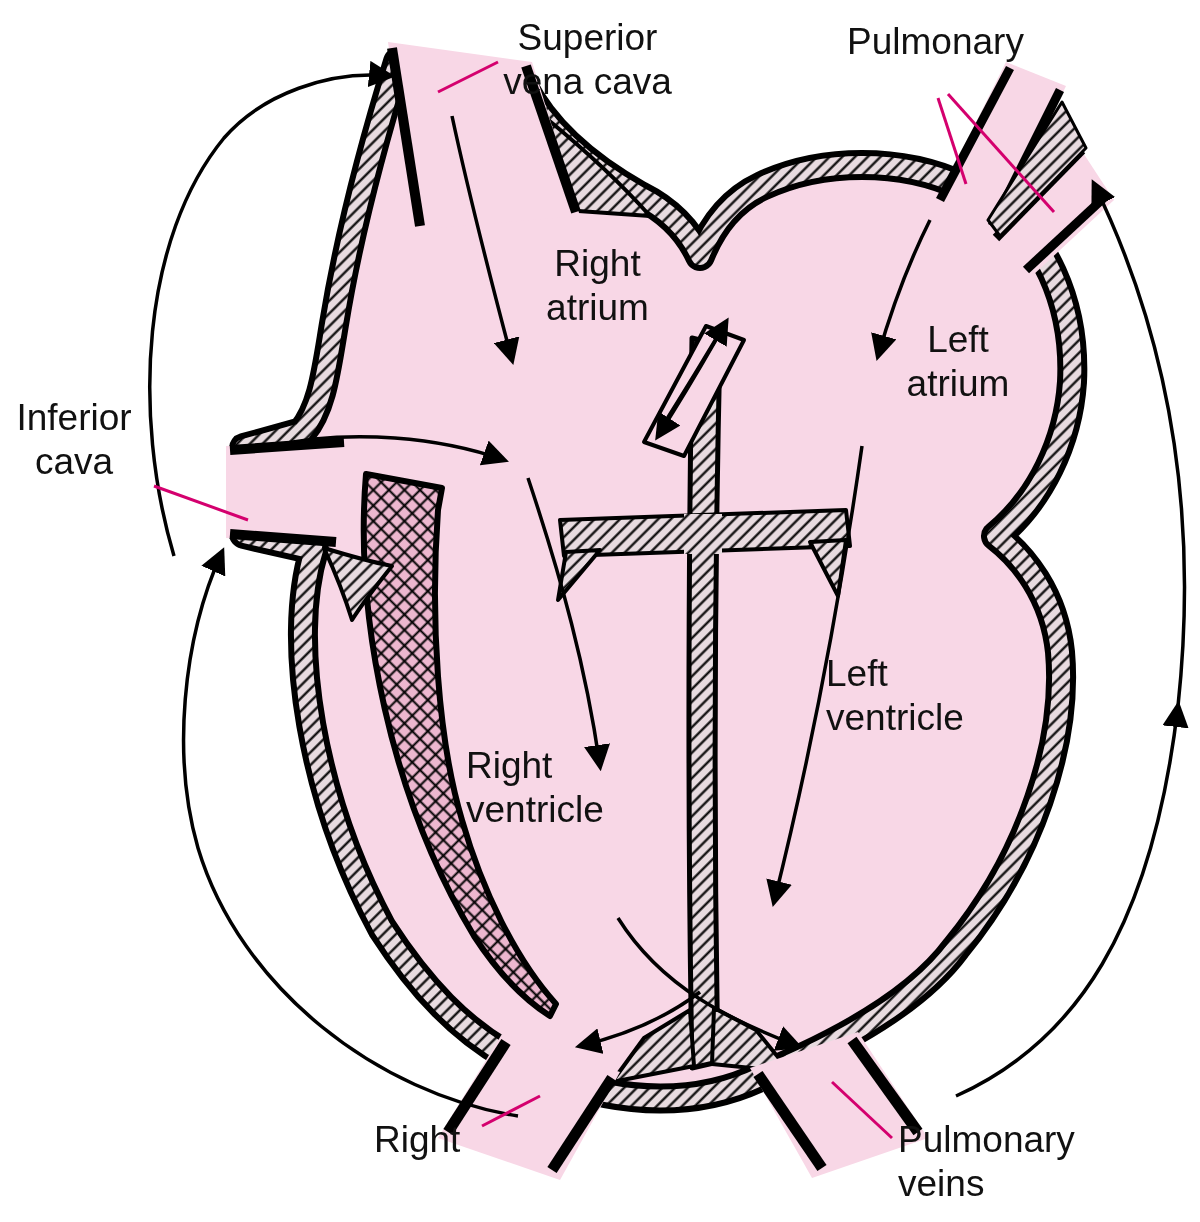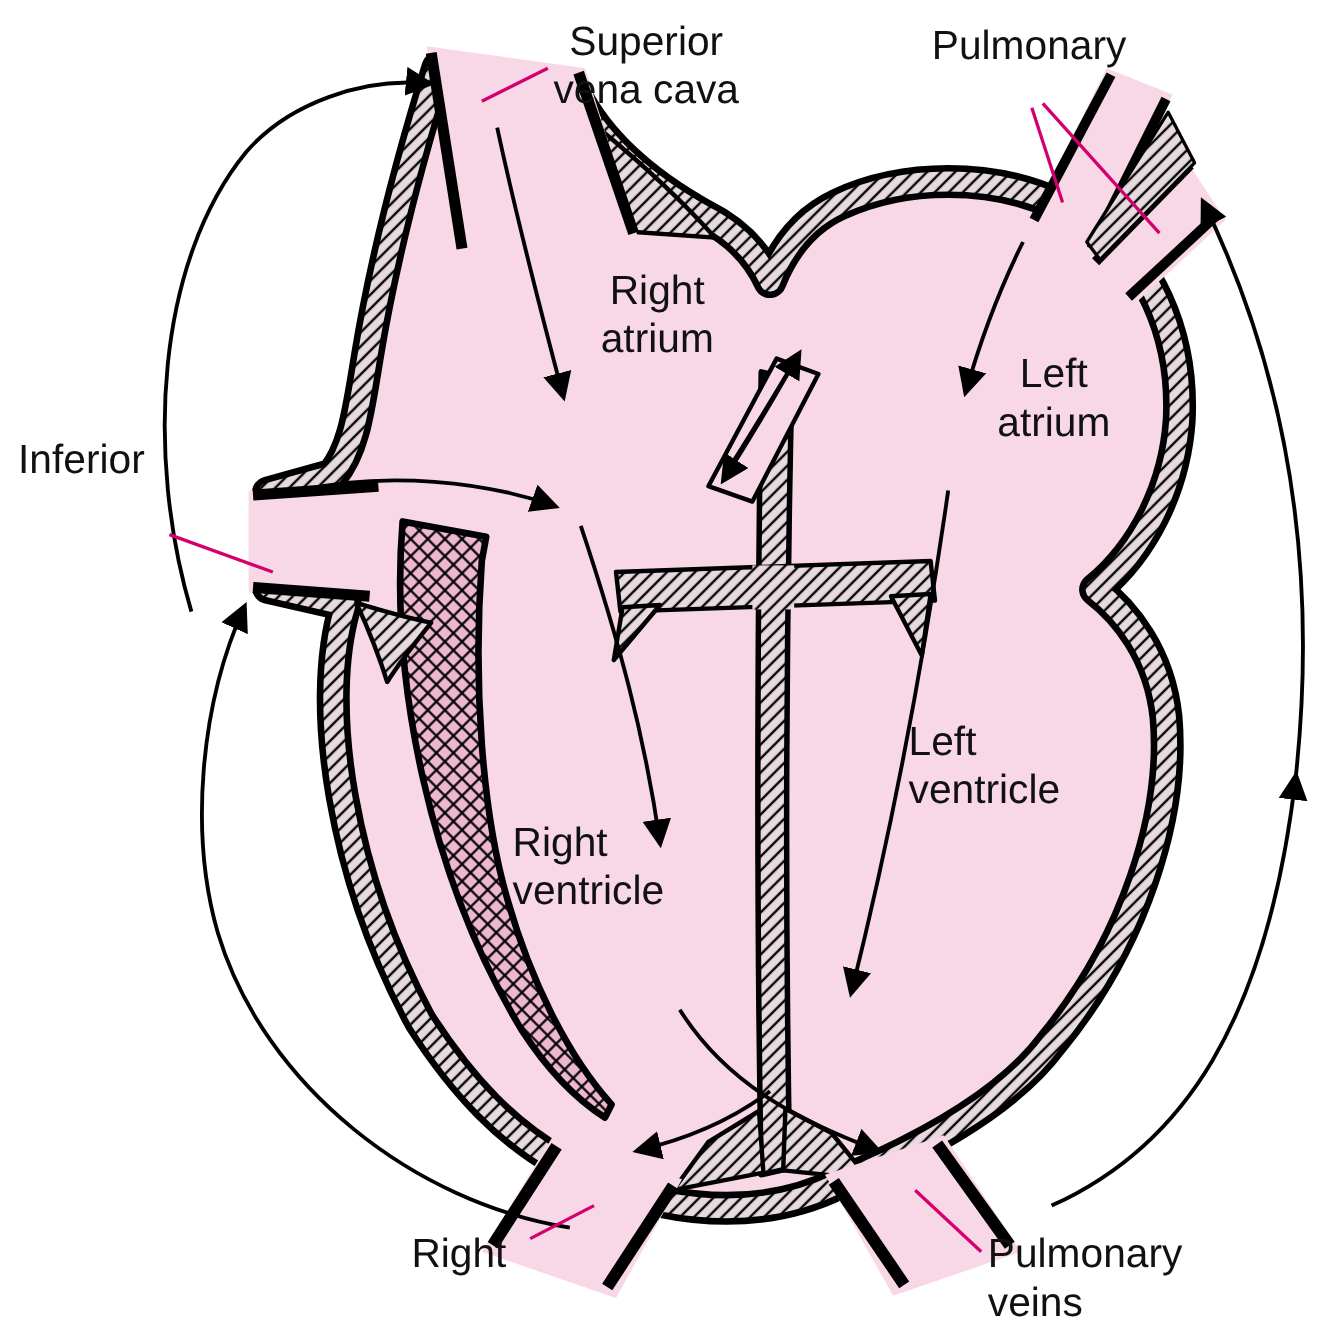--- a/index.html
+++ b/index.html
@@ -155,20 +155,21 @@
     <span class="ln">atrium</span>
   </div>
 
   <div class="label center" style="left:868px;top:318px;width:180px;">
     <span class="ln">Left</span>
     <span class="ln">atrium</span>
   </div>
 
   <div class="label right" style="left:0px;top:396px;width:148px;text-align:center;">
     <span class="ln">Inferior</span>
+    <span class="ln">cava</span>
   </div>
 
   <div class="label" style="left:466px;top:744px;width:210px;">
     <span class="ln">Right</span>
     <span class="ln">ventricle</span>
   </div>
 
   <div class="label" style="left:826px;top:652px;width:210px;">
     <span class="ln">Left</span>
     <span class="ln">ventricle</span>

